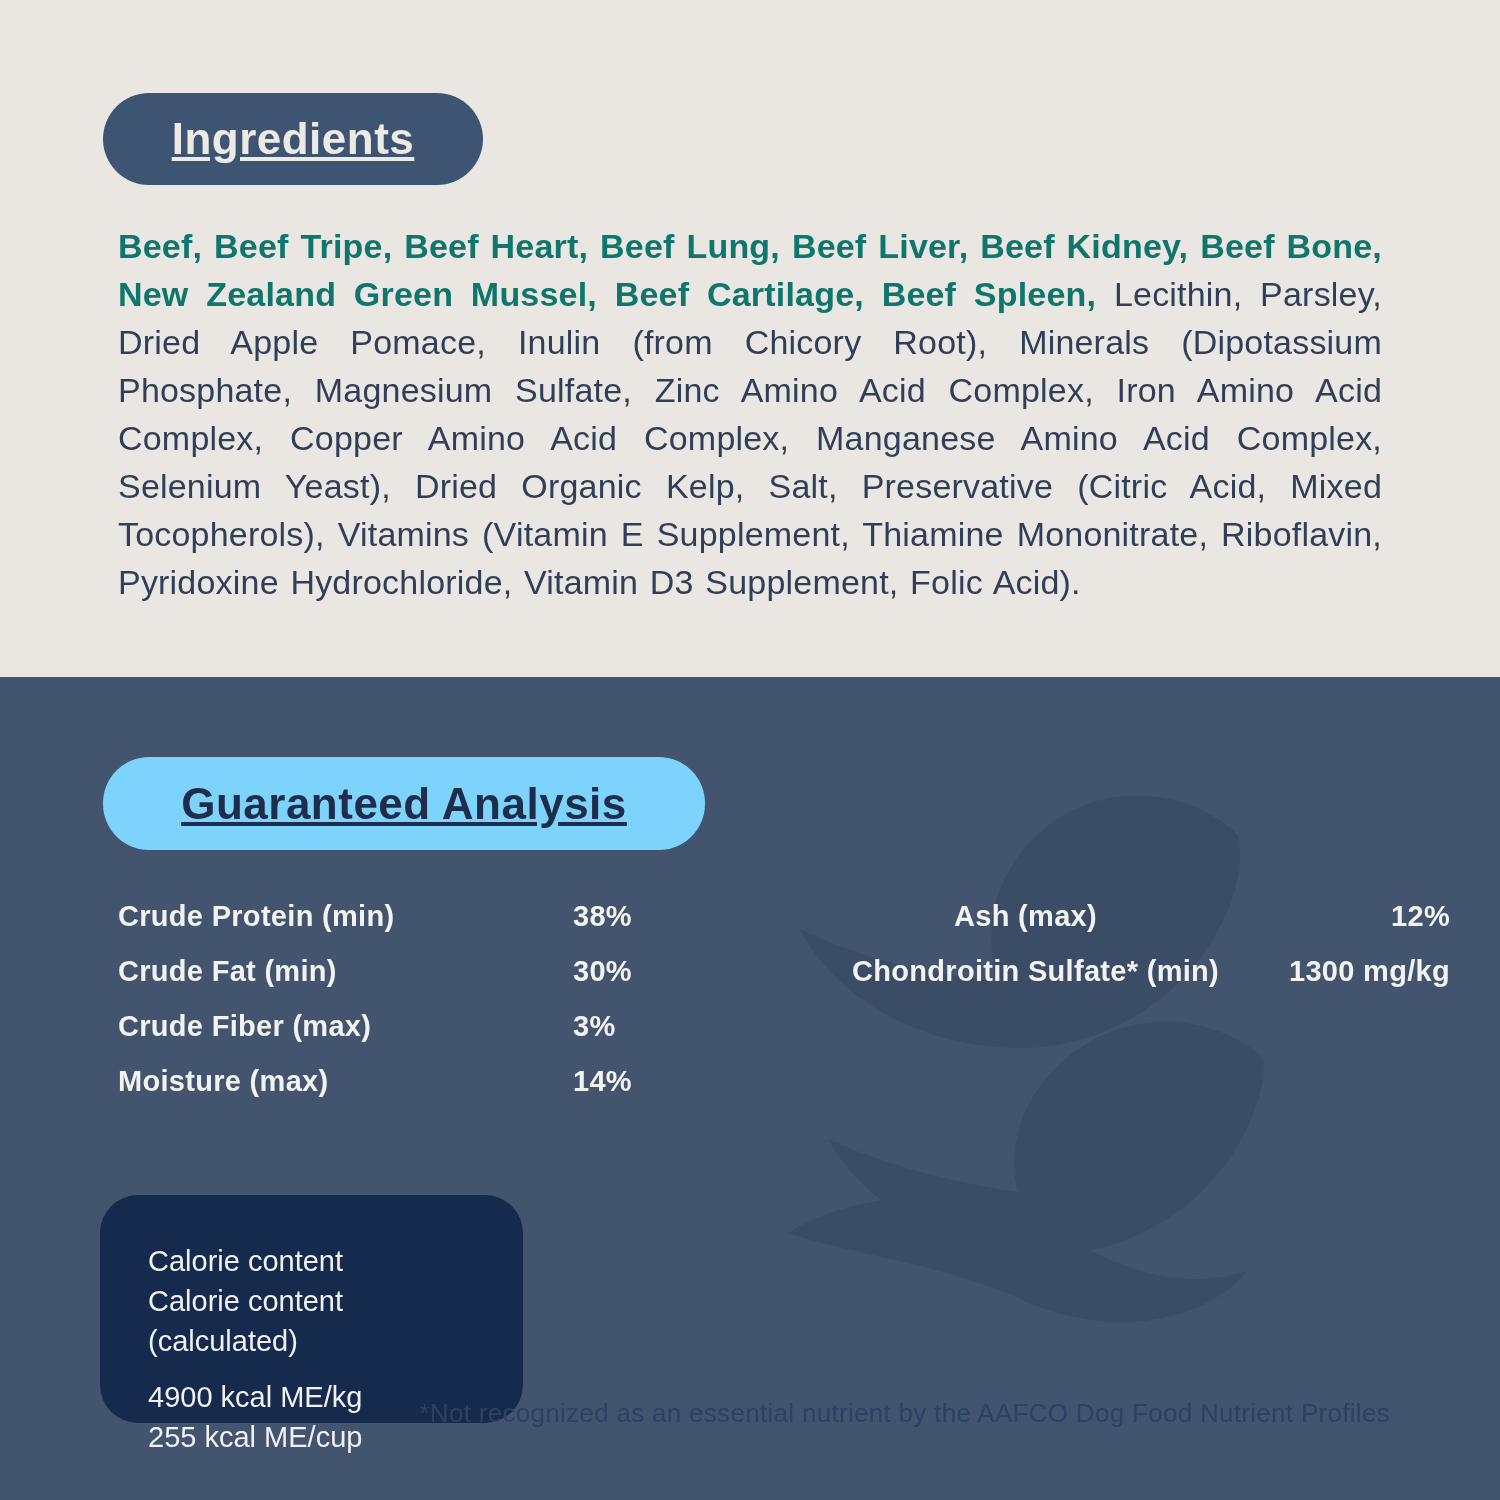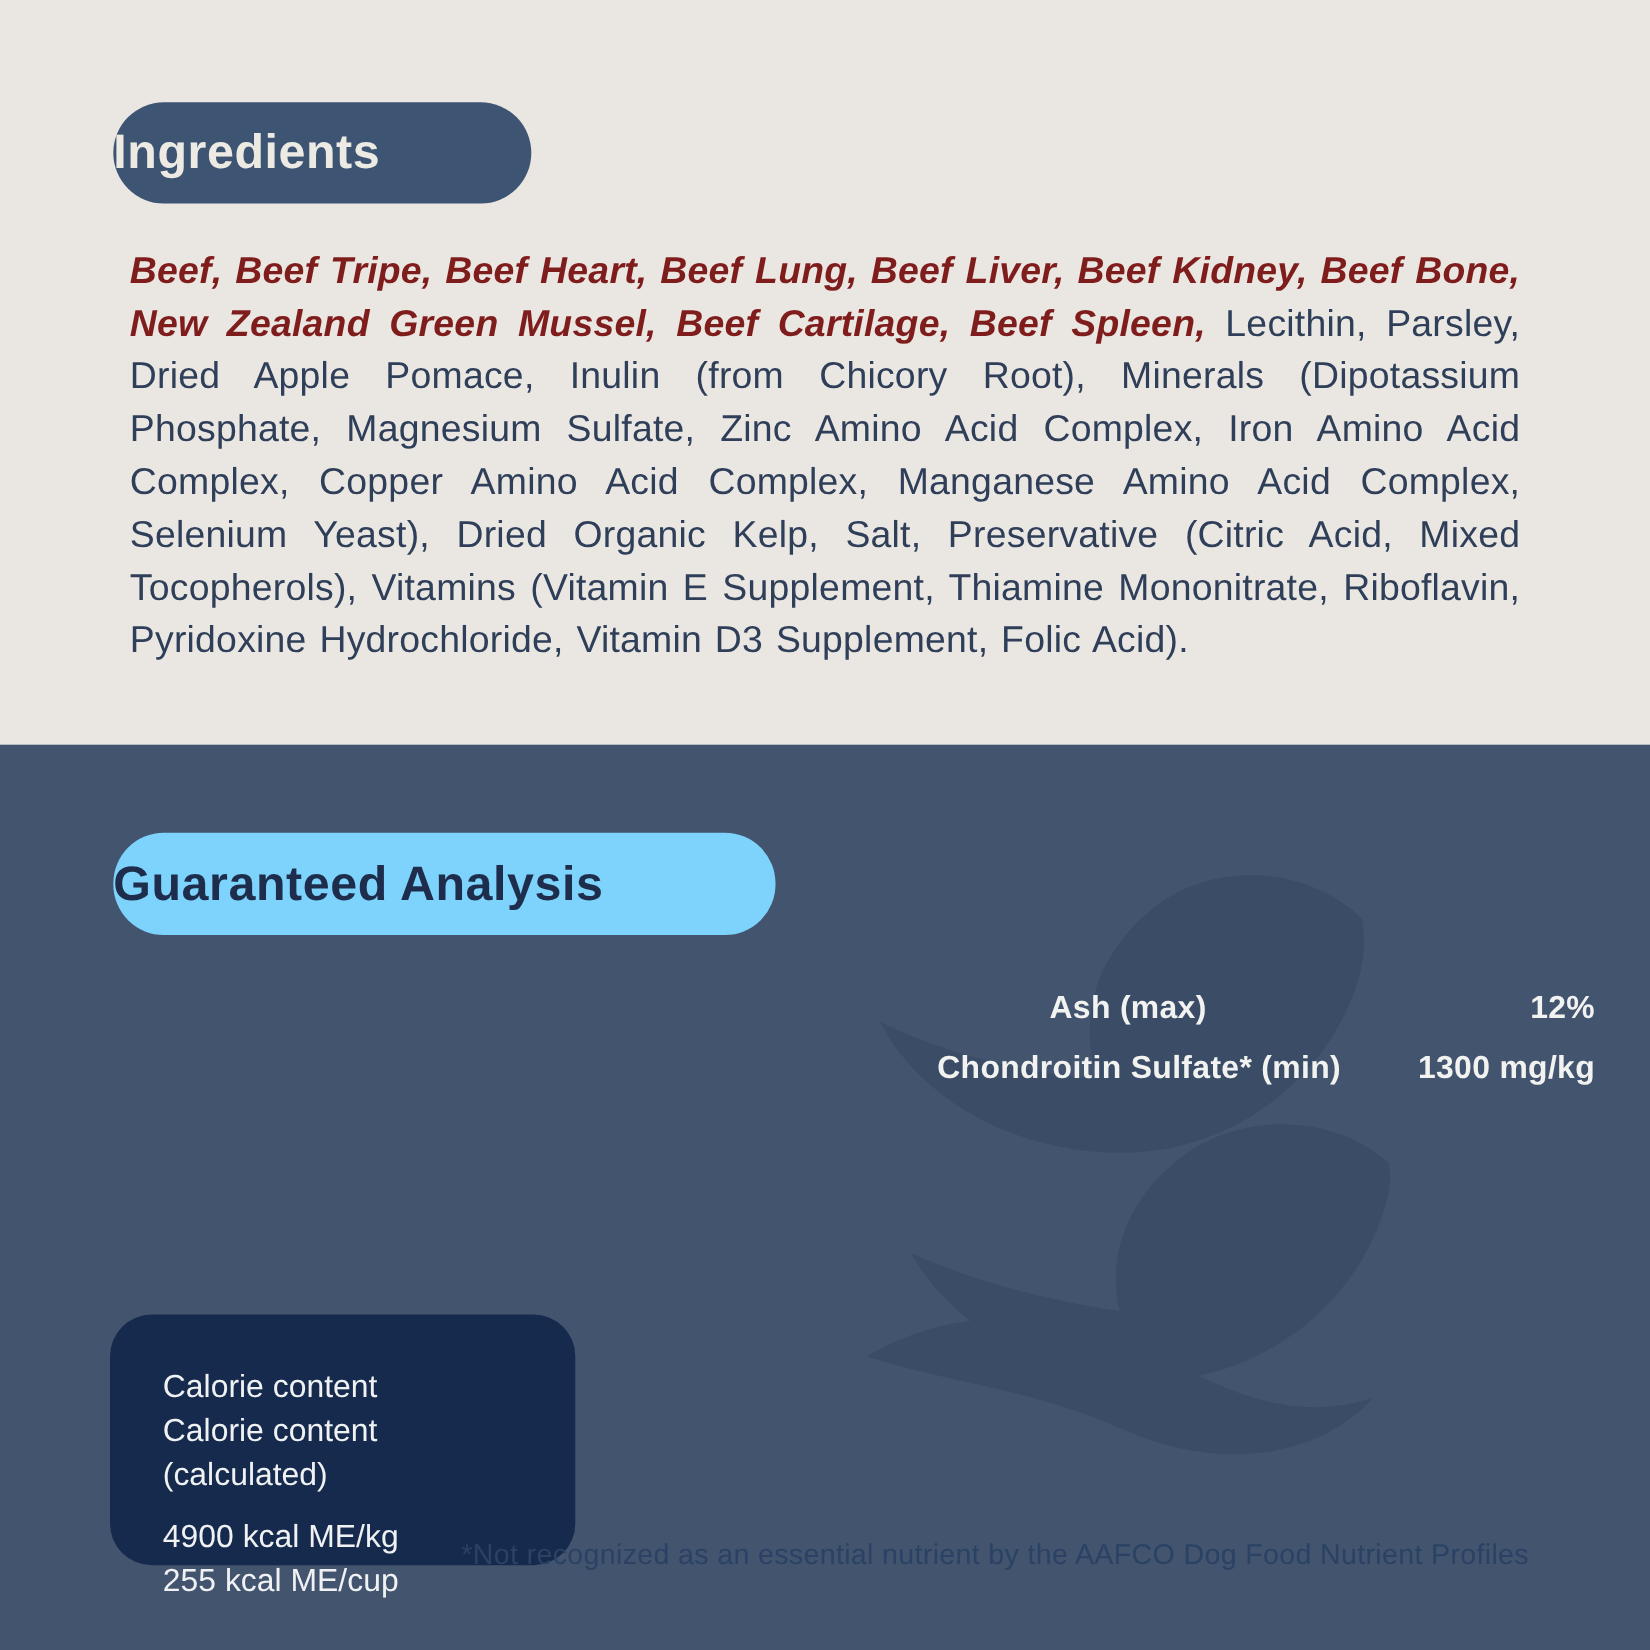--- a/index.html
+++ b/index.html
@@ -10,42 +10,42 @@
     font-family:"Liberation Sans", sans-serif;
     background:#EAE7E2;
   }
   
   .section-top{
     position:absolute;left:0;top:0;width:1500px;height:677px;
     background:#EAE7E2;
   }
   .pill{
     position:absolute;
-    display:flex;align-items:center;justify-content:flex-start;
+    display:flex;align-items:center;justify-content:center;
     border-radius:46px;
-    font-weight:700;font-size:44px;letter-spacing:0.5px;
+    font-weight:700;font-size:44px;letter-spacing:0.5px;text-decoration:underline;
   }
   .pill-dark{
     left:103px;top:93px;width:380px;height:92px;
     background:#3D5573;color:#EDEAE4;
   }
   .pill-light{
     left:103px;top:80px;width:602px;height:93px;
     background:#7dd3fc;color:#1E2D4B;
   }
   .ingredients-text{
     position:absolute;left:118px;top:222px;width:1264px;
     margin:0;
     font-size:34px;line-height:48px;
     text-align:justify;
     color:#2F3F59;
     word-spacing:2px;letter-spacing:0.2px;
   }
   .ingredients-text strong{
-    font-weight:700;color:#7f1d1d;font-style:italic;
+    font-weight:700;color:#0f766e;
   }
   
   .section-bottom{
     position:absolute;left:0;top:677px;width:1500px;height:823px;
     background:#42546E;
   }
   .waves{
     position:absolute;left:0;top:0;width:1500px;height:823px;
     pointer-events:none;
   }
@@ -95,20 +95,38 @@
     <svg class="waves" viewBox="0 0 1500 823" aria-hidden="true">
       <path fill="#3A4C66" d="M1238 158 C1190 112 1108 104 1052 146 C1000 185 978 245 998 304 C930 298 862 282 800 252 C840 330 940 378 1040 370 C1130 362 1205 300 1232 222 C1240 200 1242 178 1238 158 Z"></path>
       <path fill="#3A4C66" d="M1262 380 C1215 338 1135 332 1078 372 C1028 408 1005 462 1018 515 C950 505 885 488 828 462 C872 540 972 586 1068 577 C1155 568 1228 508 1255 432 C1262 414 1266 396 1262 380 Z"></path>
       <path fill="#3A4C66" d="M788 556 C872 506 980 512 1068 562 C1135 600 1192 612 1248 594 C1200 648 1108 662 1020 622 C940 586 862 580 788 556 Z"></path>
     </svg>
 
     <div class="pill pill-light">
       <span>Guaranteed Analysis</span>
     </div>
 
+    <div class="ga-col ga-col-left">
+      <div class="ga-row">
+        <span class="ga-label">Crude Protein (min)</span>
+        <span class="ga-value">38%</span>
+      </div>
+      <div class="ga-row">
+        <span class="ga-label">Crude Fat (min)</span>
+        <span class="ga-value">30%</span>
+      </div>
+      <div class="ga-row">
+        <span class="ga-label">Crude Fiber (max)</span>
+        <span class="ga-value">3%</span>
+      </div>
+      <div class="ga-row">
+        <span class="ga-label">Moisture (max)</span>
+        <span class="ga-value">14%</span>
+      </div>
+    </div>
 
     <div class="ga-col ga-col-right">
       <div class="ga-row">
         <span class="ga-label">Ash (max)</span>
         <span class="ga-value">12%</span>
       </div>
       <div class="ga-row">
         <span class="ga-label">Chondroitin Sulfate* (min)</span>
         <span class="ga-value">1300 mg/kg</span>
       </div>

